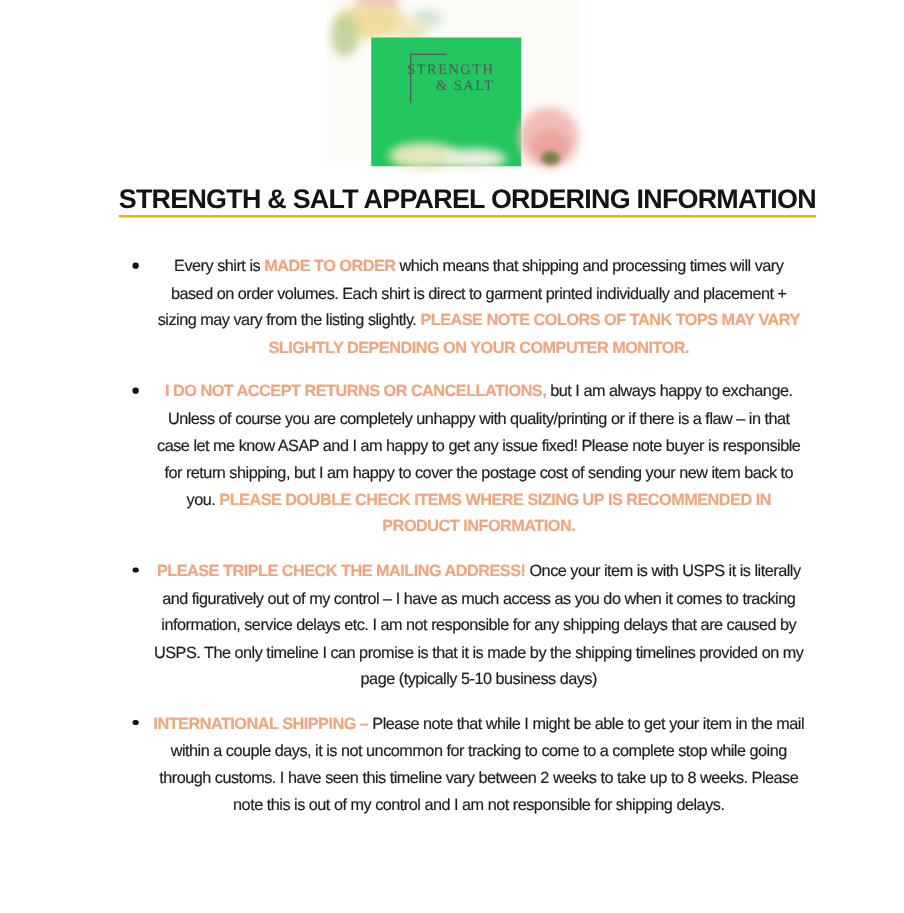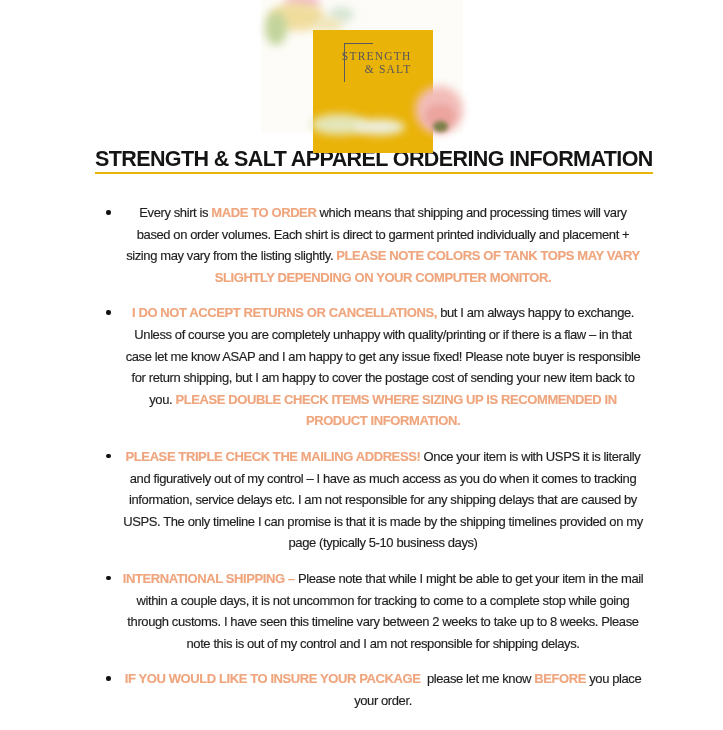--- a/index.html
+++ b/index.html
@@ -21,22 +21,22 @@
   .b-yellow-tl    {left:8px;top:3px;width:56px;height:28px;background:#f0dd9e;}
   .b-green-tl     {left:4px;top:12px;width:22px;height:33px;background:#c2d49b;}
   .b-mint-t       {left:68px;top:7px;width:25px;height:15px;background:#d6e5d4;}
   .b-yellow-t2    {left:54px;top:18px;width:28px;height:13px;background:#eee3b5;}
   .b-pink-br      {left:154px;top:86px;width:48px;height:48px;background:#f2bcb8;z-index:3;}
   .b-pink-br-deep {left:164px;top:104px;width:30px;height:25px;background:#eba49e;z-index:4;filter:blur(3px);}
   .b-speck-br     {left:172px;top:121px;width:15px;height:11px;background:#7b7f49;z-index:5;filter:blur(2px);}
   .b-leaf-bl      {left:50px;top:114px;width:56px;height:21px;background:#e4e6b9;z-index:3;}
   .b-leaf-bc      {left:92px;top:119px;width:52px;height:16px;background:#eceedd;z-index:3;}
   .logo-square{
-    position:absolute;left:52px;top:30px;width:120px;height:123px;
-    background:#eab308;z-index:2;
+    position:absolute;left:36px;top:30px;width:120px;height:103px;
+    background:#22c55e;z-index:2;
   }
   .logo-bracket{
     position:absolute;left:31px;top:13px;width:28px;height:38px;
     border-left:1px solid #5a5960;border-top:1px solid #5a5960;
   }
   .logo-text{
     position:absolute;left:30px;top:20px;width:69px;
     display:flex;flex-direction:column;align-items:flex-end;
     font-family:"Liberation Serif",serif;
     font-size:11.5px;line-height:13px;letter-spacing:1.2px;
@@ -96,16 +96,15 @@
     <div class="blob b-leaf-bc"></div>
   </div>
 
   <h1><span class="u">STRENGTH &amp; SALT APPAREL ORDERING INFORMATION</span></h1>
 
   <ul class="info">
     <li><span class="seg-normal">Every shirt is </span><span class="seg-accent">MADE TO ORDER</span><span class="seg-normal"> which means that shipping and processing times will vary based on order volumes. Each shirt is direct to garment printed individually and placement + sizing may vary from the listing slightly. </span><span class="seg-accent">PLEASE NOTE COLORS OF TANK TOPS MAY VARY SLIGHTLY DEPENDING ON YOUR COMPUTER MONITOR.</span></li>
     <li><span class="seg-accent">I DO NOT ACCEPT RETURNS OR CANCELLATIONS,</span><span class="seg-normal"> but I am always happy to exchange. Unless of course you are completely unhappy with quality/printing or if there is a flaw – in that case let me know ASAP and I am happy to get any issue fixed! Please note buyer is responsible for return shipping, but I am happy to cover the postage cost of sending your new item back to you. </span><span class="seg-accent">PLEASE DOUBLE CHECK ITEMS WHERE SIZING UP IS RECOMMENDED IN PRODUCT INFORMATION.</span></li>
     <li><span class="seg-accent">PLEASE TRIPLE CHECK THE MAILING ADDRESS!</span><span class="seg-normal"> Once your item is with USPS it is literally and figuratively out of my control – I have as much access as you do when it comes to tracking information, service delays etc. I am not responsible for any shipping delays that are caused by USPS. The only timeline I can promise is that it is made by the shipping timelines provided on my page (typically 5-10 business days)</span></li>
     <li><span class="seg-accent">INTERNATIONAL SHIPPING – </span><span class="seg-normal">Please note that while I might be able to get your item in the mail within a couple days, it is not uncommon for tracking to come to a complete stop while going through customs. I have seen this timeline vary between 2 weeks to take up to 8 weeks. Please note this is out of my control and I am not responsible for shipping delays.</span></li>
-    <li><span class="seg-accent">IF YOU WOULD LIKE TO INSURE YOUR PACKAGE</span><span class="seg-normal">  please let me know </span><span class="seg-accent">BEFORE</span><span class="seg-normal"> you place your order.</span></li>
   </ul>
 
 </div>
 
 </body></html>

